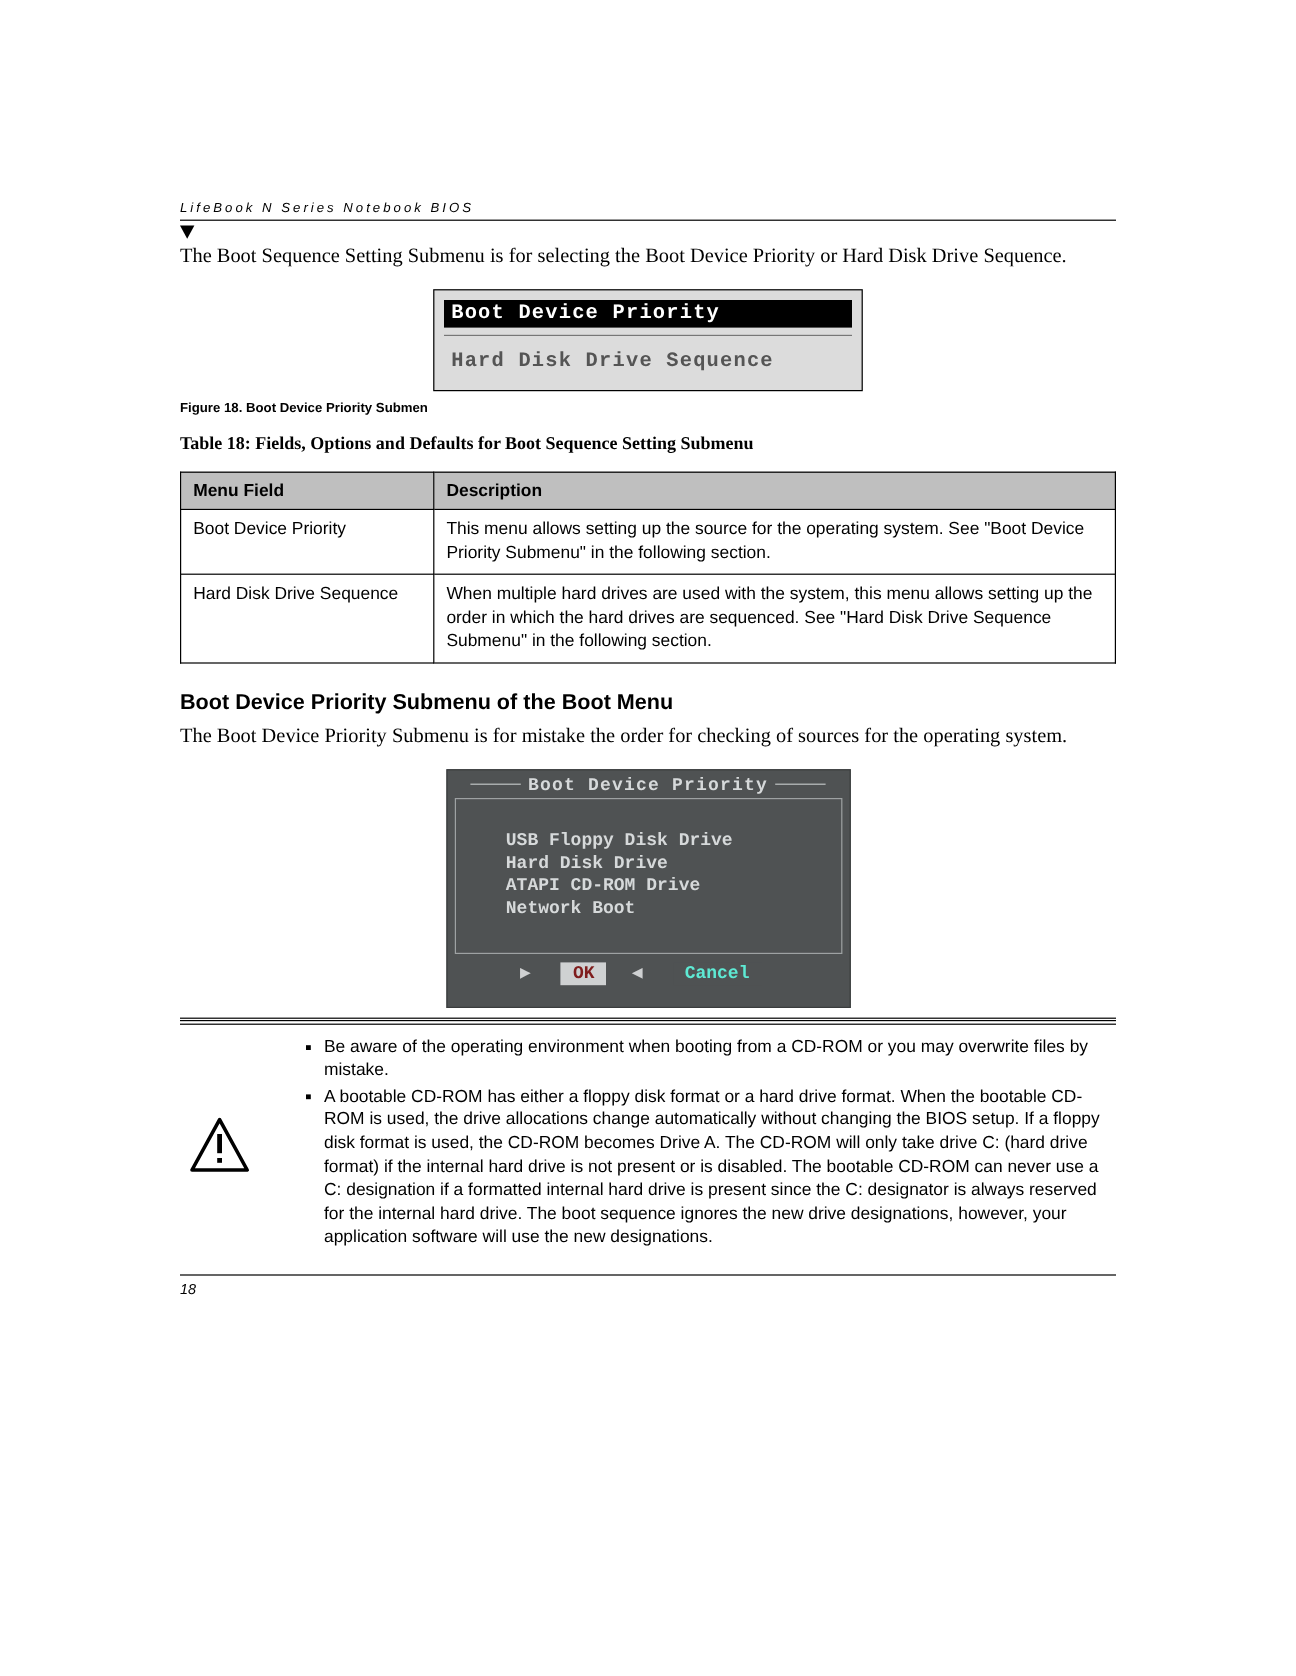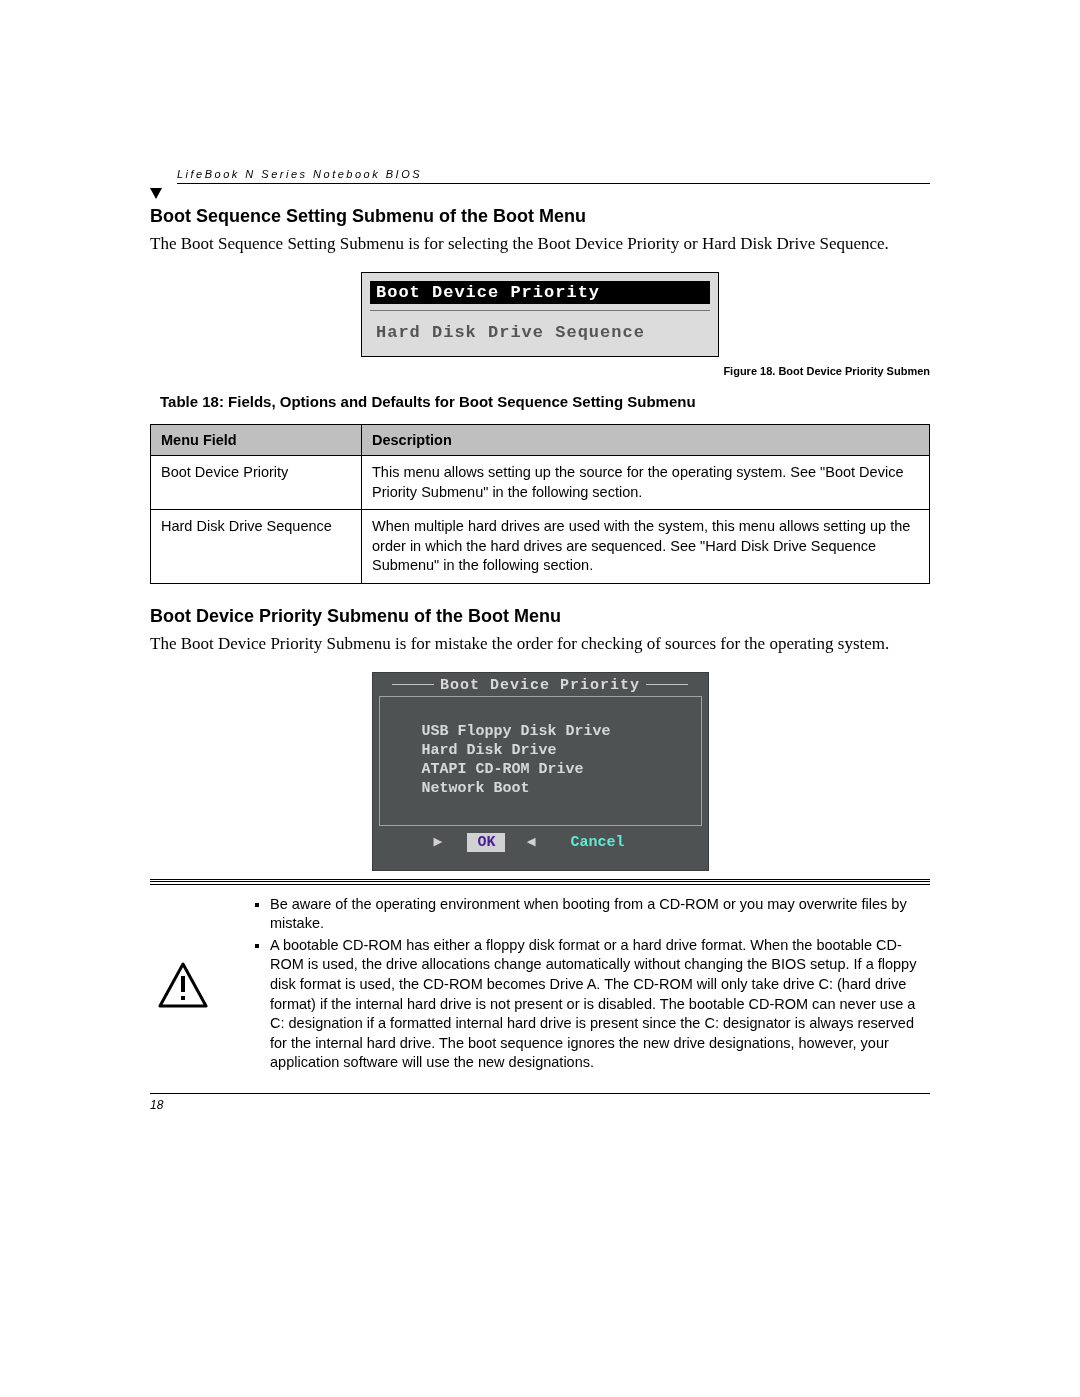--- a/index.html
+++ b/index.html
@@ -17,21 +17,20 @@
     box-sizing: border-box;
   }
   .header-line {
     font-family: Arial, Helvetica, sans-serif;
     font-size: 11px;
     font-style: italic;
     letter-spacing: 2.5px;
     border-bottom: 1px solid #000;
     padding-bottom: 3px;
     margin-bottom: 18px;
-    margin-left: 27px;
   }
   .arrow-decor {
     position: absolute;
     left: 150px;
     top: 188px;
     width: 0; height: 0;
     border-top: 11px solid #000;
     border-left: 6px solid transparent;
     border-right: 6px solid transparent;
   }
@@ -73,28 +72,28 @@
     padding: 2px 6px;
     font-weight: bold;
     color: #555;
     font-size: 17px;
     letter-spacing: 1px;
   }
   .figcap {
     font-family: Arial, Helvetica, sans-serif;
     font-size: 11px;
     font-weight: bold;
-    text-align: right;
+    text-align: left;
     margin: 8px 0 16px 0;
   }
   .tblcap {
-    font-family: Liberation Sans, sans-serif;
+    font-family: Liberation Serif, serif;
     font-size: 15px;
     font-weight: bold;
-    margin: 12px 0 14px 10px;
+    margin: 12px 0 14px 0;
   }
   table.fields {
     width: 100%;
     border-collapse: collapse;
     font-family: Arial, Helvetica, sans-serif;
     font-size: 14.5px;
     border-radius: 17px;
   }
   table.fields th {
     background: #bfbfbf;
@@ -146,21 +145,21 @@
     padding: 24px 20px 26px 42px;
   }
   .fig19 .item { margin: 2px 0; }
   .fig19 .btnrow {
     padding: 0 0 18px 0;
     text-align: center;
   }
   .fig19 .btn {
     display: inline-block;
     background: #cfd1d2;
-    color: #4c1d95;
+    color: #7f1d1d;
     padding: 1px 10px;
     margin: 0 12px;
     font-weight: bold;
   }
   .fig19 .ptr {
     display: inline-block;
     margin-right: 4px;
     color: #cfd1d2;
   }
   .thin-rules {
@@ -202,21 +201,20 @@
     padding-top: 4px;
   }
 </style>
 </head>
 <body>
 
 <div class="page">
   <div class="header-line">LifeBook N Series Notebook BIOS</div>
   <div class="arrow-decor"></div>
 
-  <h2 class="section">Boot Sequence Setting Submenu of the Boot Menu</h2>
   <p class="body">The Boot Sequence Setting Submenu is for selecting the Boot Device Priority or Hard Disk Drive Sequence.</p>
 
   <div class="fig18">
     <div class="row1">Boot Device Priority</div>
     <div class="sep"></div>
     <div class="row2">Hard Disk Drive Sequence</div>
   </div>
   <div class="figcap">Figure 18.  Boot Device Priority Submen</div>
 
   <div class="tblcap">Table 18: Fields, Options and Defaults for Boot Sequence Setting Submenu</div>

